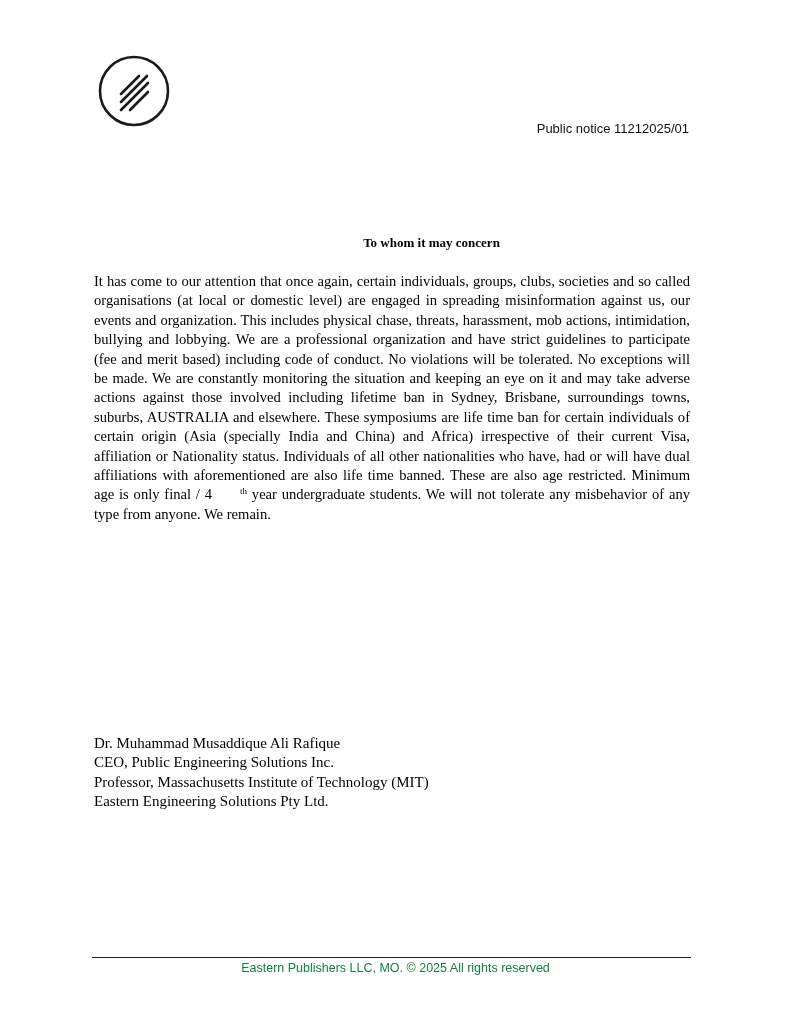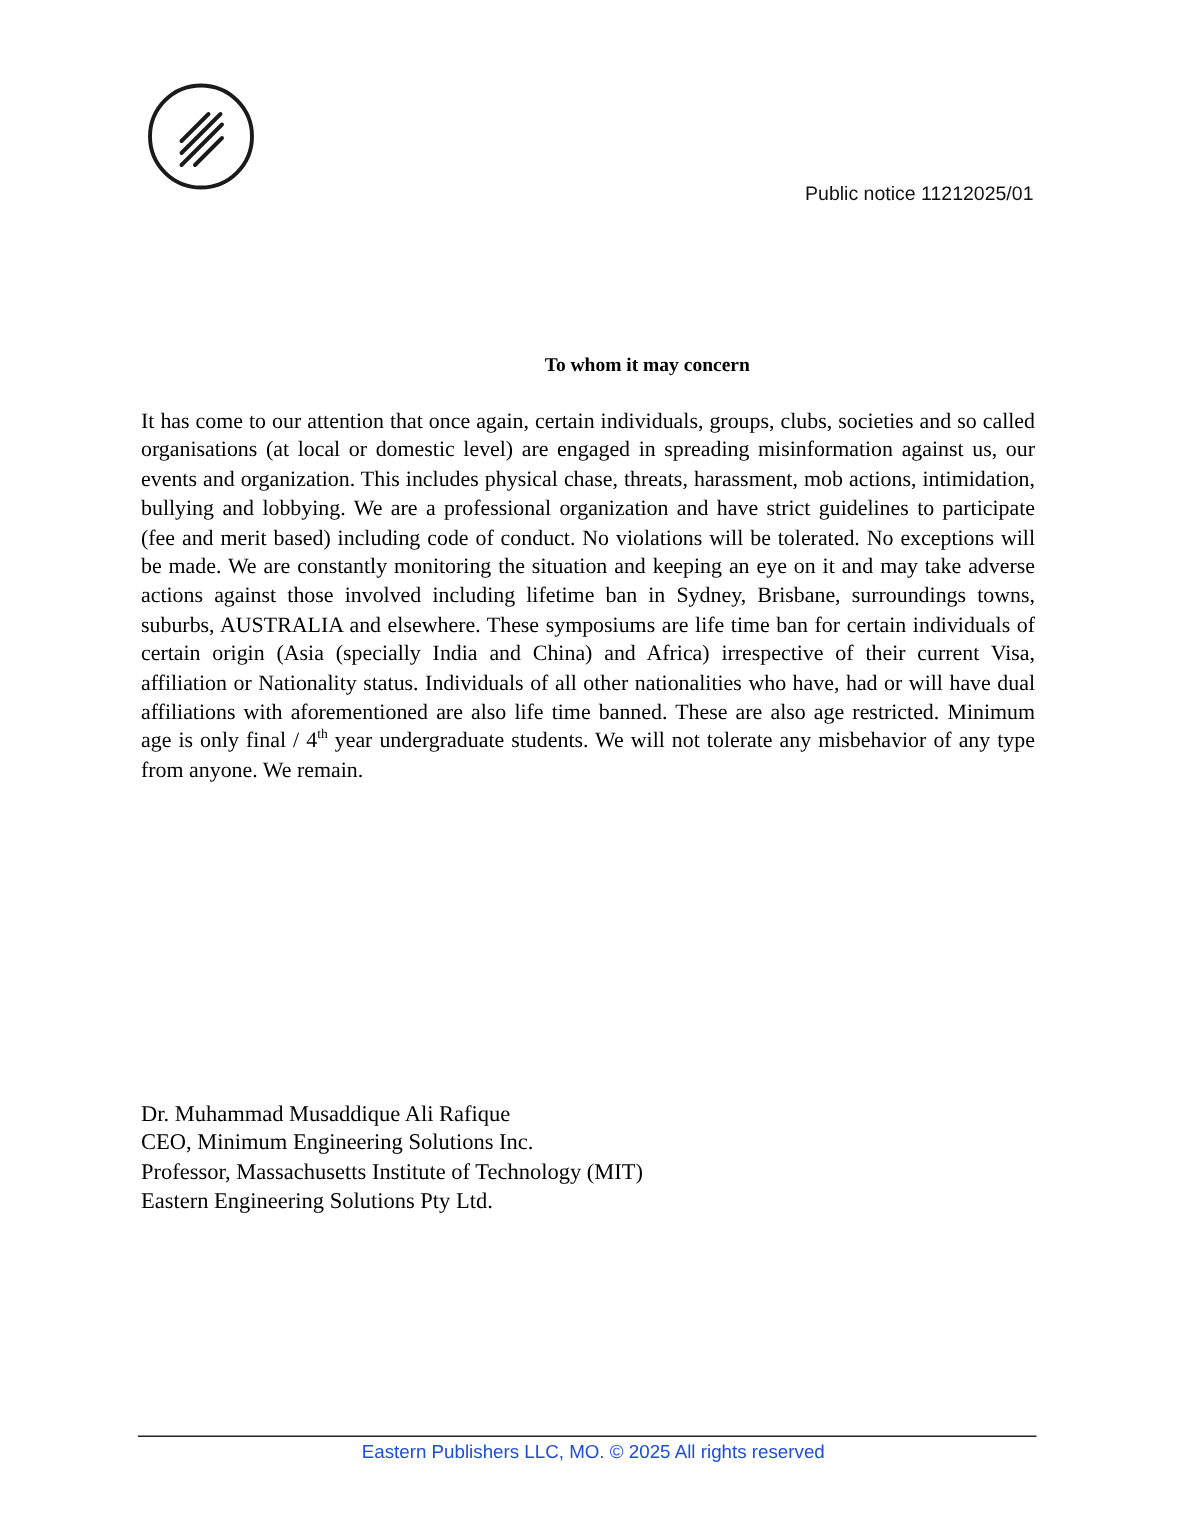--- a/index.html
+++ b/index.html
@@ -2,25 +2,25 @@
 <html><head>
 <meta charset="utf-8">
 <style>
   html, body { margin: 0; padding: 0; background: #ffffff; }
   body { width: 791px; height: 1023px; position: relative; overflow: hidden; color: #000; }
   .page { position: absolute; left: 0; top: 0; width: 791px; height: 1023px; background: #fff; }
   .logo { position: absolute; left: 97px; top: 54px; width: 74px; height: 74px; }
   .notice { position: absolute; right: 102px; top: 121px; font-family: "Liberation Sans", sans-serif; font-size: 13px; color: #111; }
   .title { position: absolute; left: 0; width: 791px; top: 235px; text-align: center; font-family: "Liberation Serif", serif; font-weight: bold; font-size: 13px; margin-left: 36px; }
   .body-text { position: absolute; left: 94px; top: 272px; width: 596px; font-family: "Liberation Serif", serif; font-size: 14.6px; line-height: 19.4px; text-align: justify; }
-  .body-text sup { font-size: 9px; line-height: 0; vertical-align: super; }
+  .body-text sup { font-size: 9px; line-height: 0; vertical-align: super; margin-left: 28px; }
   .sig { position: absolute; left: 94px; top: 734px; font-family: "Liberation Serif", serif; font-size: 15px; line-height: 19.4px; }
   .sig .name { font-weight: normal; }
   .footer-line { position: absolute; left: 92px; top: 957px; width: 599px; height: 1px; background: #222; }
-  .footer { position: absolute; left: 0; width: 791px; top: 961px; text-align: center; font-family: "Liberation Sans", sans-serif; font-size: 12.5px; color: #1d4ed8; }
+  .footer { position: absolute; left: 0; width: 791px; top: 961px; text-align: center; font-family: "Liberation Sans", sans-serif; font-size: 12.5px; color: #15803d; }
 </style>
 </head>
 <body>
 
 <div class="page">
 
   <div class="logo">
     <svg width="74" height="74" viewBox="0 0 74 74">
       <circle cx="37" cy="37" r="34" fill="none" stroke="#1a1a1a" stroke-width="2.6"></circle>
       <line x1="24" y1="40" x2="42" y2="22" stroke="#1a1a1a" stroke-width="2.6" stroke-linecap="round"></line>
@@ -31,21 +31,21 @@
   </div>
 
   <div class="notice">Public notice 11212025/01</div>
 
   <div class="title">To whom it may concern</div>
 
   <div class="body-text"><span>It has come to our attention that once again, certain individuals, groups, clubs, societies and so called organisations (at local or domestic level) are engaged in spreading misinformation against us, our events and organization. This includes physical chase, threats, harassment, mob actions, intimidation, bullying and lobbying. We are a professional organization and have strict guidelines to participate (fee and merit based) including code of conduct. No violations will be tolerated. No exceptions will be made. We are constantly monitoring the situation and keeping an eye on it and may take adverse actions against those involved including lifetime ban in Sydney, Brisbane, surroundings towns, suburbs, AUSTRALIA and elsewhere. These symposiums are life time ban for certain individuals of certain origin (Asia (specially India and China) and Africa) irrespective of their current Visa, affiliation or Nationality status. Individuals of all other nationalities who have, had or will have dual affiliations with aforementioned are also life time banned. These are also age restricted. Minimum age is only final / 4</span><sup>th</sup><span> year undergraduate students. We will not tolerate any misbehavior of any type from anyone. We remain.</span></div>
 
   <div class="sig">
     <div class="name">Dr. Muhammad Musaddique Ali Rafique</div>
-    <div>CEO, Minimum Engineering Solutions Inc.</div>
+    <div>CEO, Public Engineering Solutions Inc.</div>
     <div>Professor, Massachusetts Institute of Technology (MIT)</div>
     <div>Eastern Engineering Solutions Pty Ltd.</div>
   </div>
 
   <div class="footer-line"></div>
   <div class="footer">Eastern Publishers LLC, MO. © 2025 All rights reserved</div>
 
 </div>
 
 </body></html>

